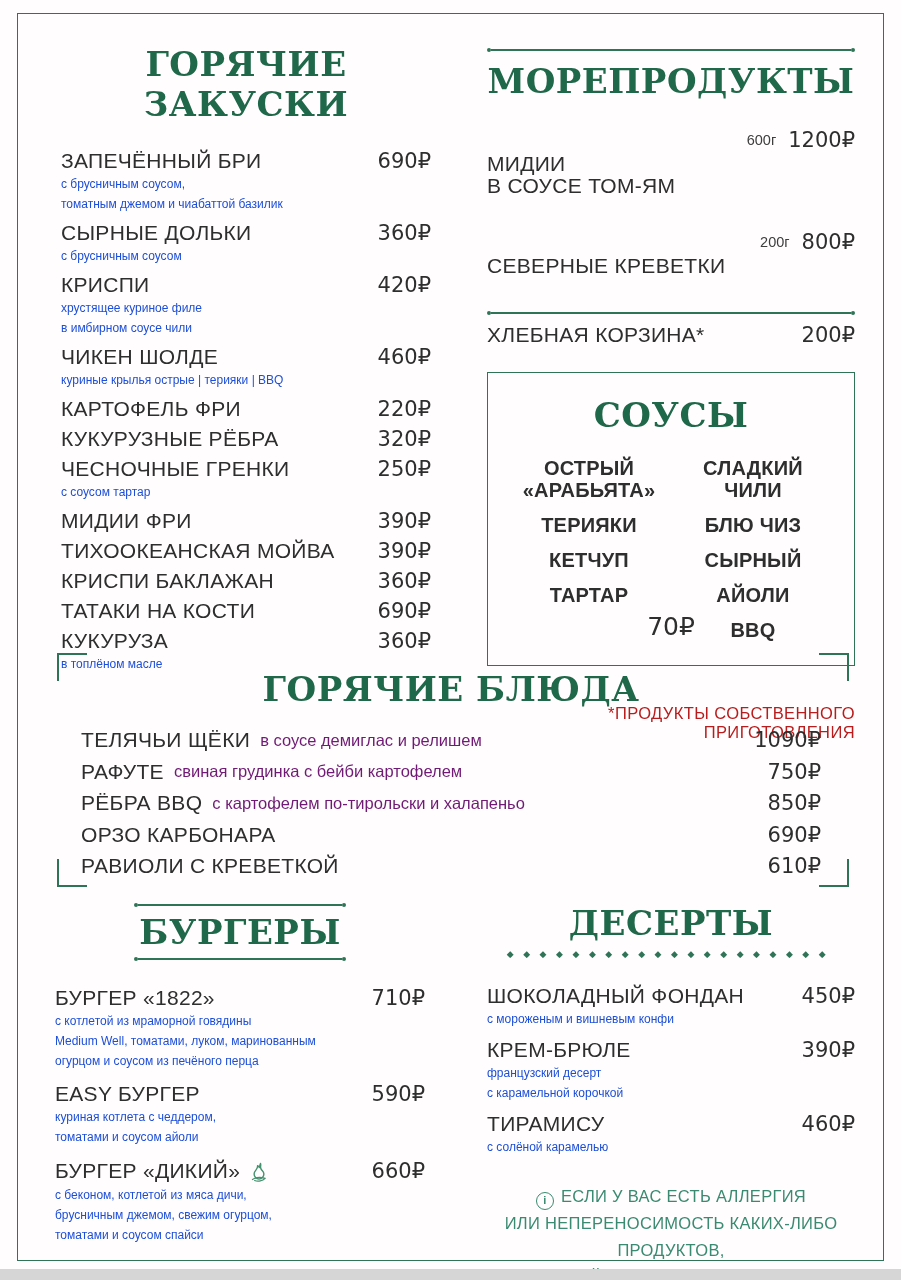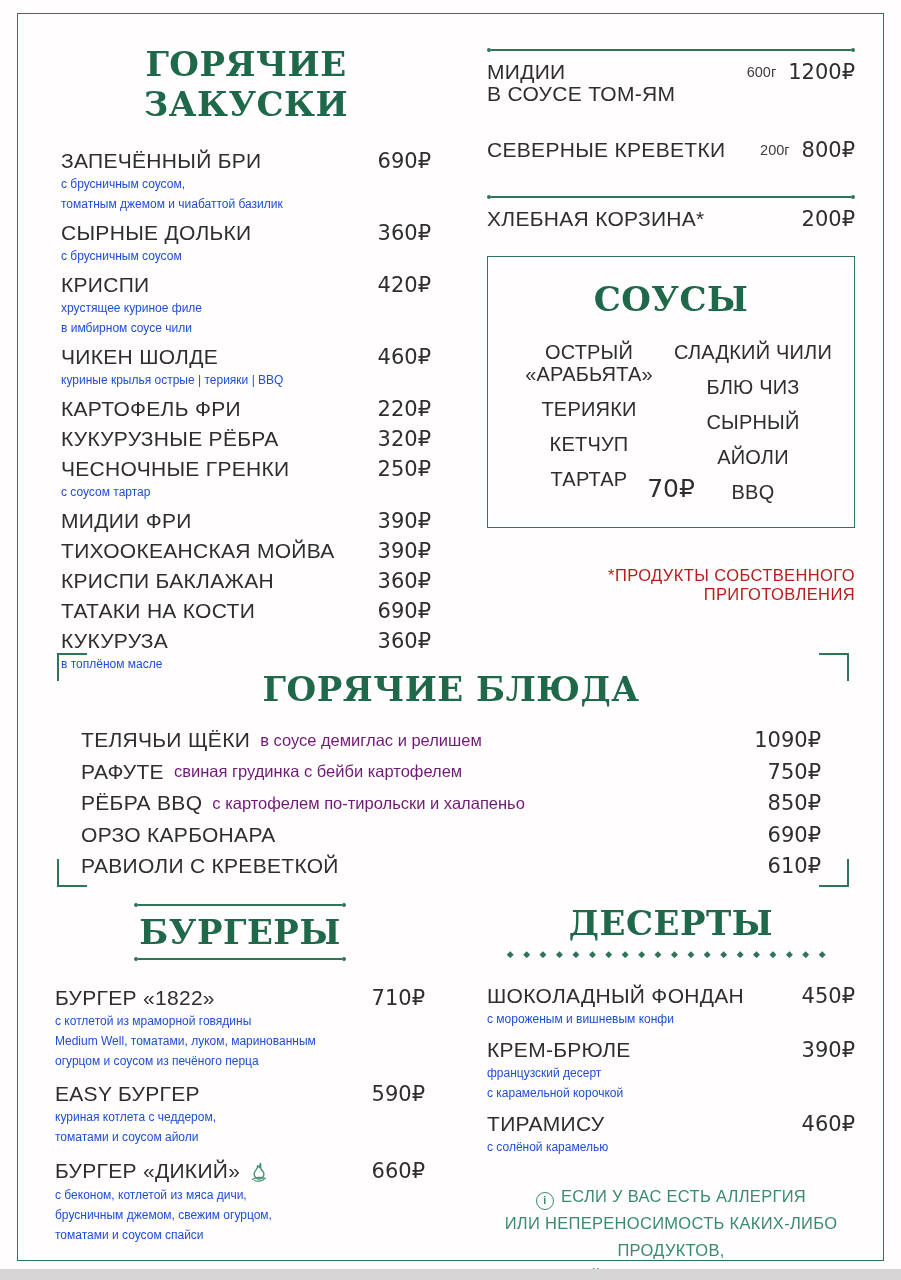--- a/index.html
+++ b/index.html
@@ -31,31 +31,31 @@
   
   .divider{display:flex;align-items:center;}
   .divider .dot{width:4px;height:4px;border-radius:50%;background:#2f7457;flex:0 0 auto;}
   .divider .ln{flex:1;height:1.5px;background:#2f7457;}
 
   
   .appetizers .sec-title{margin-bottom:26px;}
   .seafood .divider{margin-bottom:9px;}
   .seafood .sec-title{margin-bottom:28px;}
   .sea-item{display:flex;align-items:flex-start;margin-bottom:34px;}
-  .sea-item .nm{flex:1;}
+  .sea-item .nm{flex:1;margin-top:24px;}
   .wt{font-size:14.5px;color:#3e3e3e;margin:3px 12px 0 0;white-space:nowrap;}
   .sea-divider{margin:12px 0 14px 0;}
 
   
   .sauce-box{border:1.5px solid #2f7457;margin-top:26px;padding:22px 14px 24px 14px;}
   .sauce-box .sec-title{margin-bottom:22px;}
   .sauce-cols{display:flex;justify-content:space-between;position:relative;padding:0 8px;}
   .sauce-col{display:flex;flex-direction:column;gap:13px;text-align:center;
              font-size:20px;line-height:22px;color:#2e2e2e;width:158px;}
-  .sauce-col .sauce{white-space:pre-line;letter-spacing:0.2px;}
+  .sauce-col .sauce{white-space:pre-line;letter-spacing:0.2px;font-weight:bold;}
   .sauce-price{position:absolute;left:50%;transform:translateX(-50%);bottom:0;
                font-size:25px;font-family:"DejaVu Sans","Liberation Sans",sans-serif;}
   .footnote{margin-top:38px;text-align:right;color:#b91c1c;font-size:16.5px;letter-spacing:0.4px;}
 
   
   .corner{position:absolute;width:28px;height:26px;}
   .corner.tl{left:0;top:0;border-left:2px solid #2f7457;border-top:2px solid #2f7457;}
   .corner.tr{right:0;top:0;border-right:2px solid #2f7457;border-top:2px solid #2f7457;}
   .corner.bl{left:0;bottom:0;border-left:2px solid #2f7457;border-bottom:2px solid #2f7457;}
   .corner.br{right:0;bottom:0;border-right:2px solid #2f7457;border-bottom:2px solid #2f7457;}
@@ -175,20 +175,21 @@
       <div class="desc">в топлёном масле</div>
     </div>
   </section>
 
   <section class="col-right seafood">
     <div class="divider">
         <span class="dot"></span>
         <span class="ln"></span>
         <span class="dot"></span>
       </div>
+    <h2 class="sec-title">МОРЕПРОДУКТЫ</h2>
 
     <div class="sea-item">
       <span class="nm">МИДИИ
 В СОУСЕ ТОМ-ЯМ</span>
       <span class="wt">600г</span>
       <span class="pr">1200₽</span>
     </div>
     <div class="sea-item">
       <span class="nm">СЕВЕРНЫЕ КРЕВЕТКИ</span>
       <span class="wt">200г</span>

